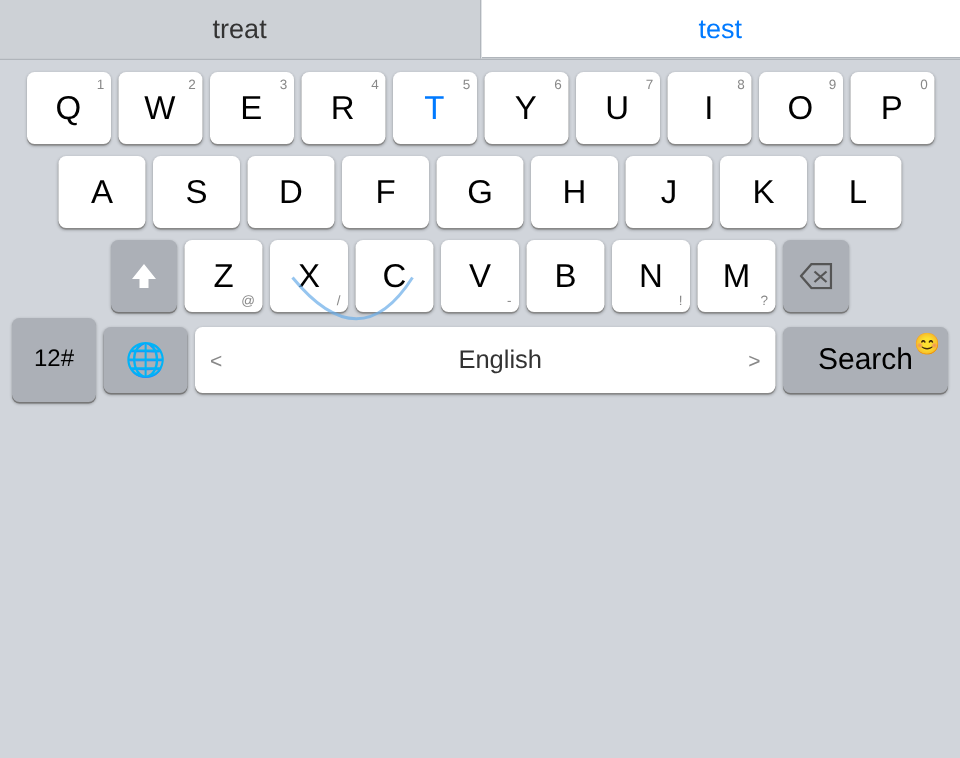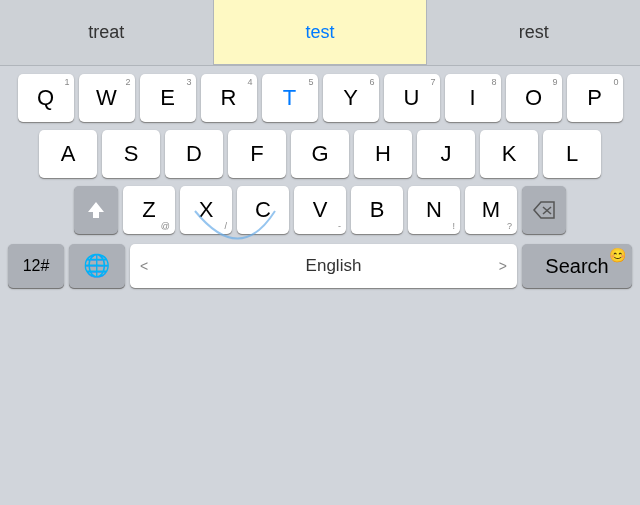--- a/index.html
+++ b/index.html
@@ -7,39 +7,39 @@
       width: 640px;
       height: 505px;
       overflow: hidden;
       font-family: -apple-system, 'Helvetica Neue', Arial, sans-serif;
       background: #d1d5db;
     }
 
     
     .autocomplete-bar {
       display: flex;
-      height: 66px;
+      height: 40px;
       background: #d1d5db;
       border-bottom: 1px solid #b0b5bb;
       justify-content: flex-end;
     }
     .autocomplete-item {
       flex: 1;
       display: flex;
       align-items: center;
       justify-content: center;
       font-size: 18px;
       color: #333;
       cursor: pointer;
       border-right: 1px solid #b0b5bb;
       background: #cdd1d6;
     }
     .autocomplete-item:last-child { border-right: none; }
     .autocomplete-item.selected {
-      background: #fef9c3;
+      background: #ffffff;
       color: #007aff;
       font-weight: 400;
       box-shadow: inset 0 -1px 0 #b0b5bb;
     }
 
     
     .keyboard {
       background: #d1d5db;
       padding: 8px 4px 4px;
     }
@@ -119,21 +119,21 @@
     .bottom-bar {
       display: flex;
       gap: 5px;
       padding: 0 4px 4px;
       height: 52px;
       align-items: center;
     }
     .key.num-key {
       width: 56px;
       font-size: 16px;
-      height: 44px;
+      height: 56px;
     }
     .key.globe-key {
       width: 56px;
       height: 44px;
       font-size: 22px;
     }
     .key.space-key {
       flex: 1;
       height: 44px;
       font-size: 17px;
@@ -175,23 +175,20 @@
   </style>
 </head>
 <body>
 
 <div class="autocomplete-bar">
   <div class="autocomplete-item">
     <span>treat</span>
   </div>
   <div class="autocomplete-item selected">
     <span>test</span>
-  </div>
-  <div class="autocomplete-item">
-    <span>rest</span>
   </div>
 </div>
 
 <div class="keyboard-area">
   <div class="keyboard">
 
     <div class="key-row row1">
       <div class="key"><span class="number-hint">1</span>Q</div>
       <div class="key"><span class="number-hint">2</span>W</div>
       <div class="key"><span class="number-hint">3</span>E</div>

